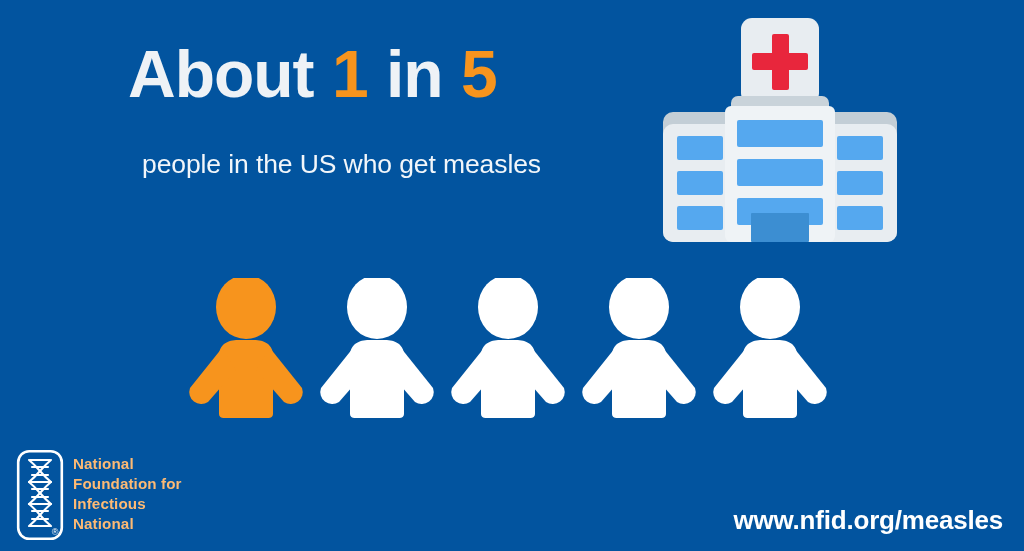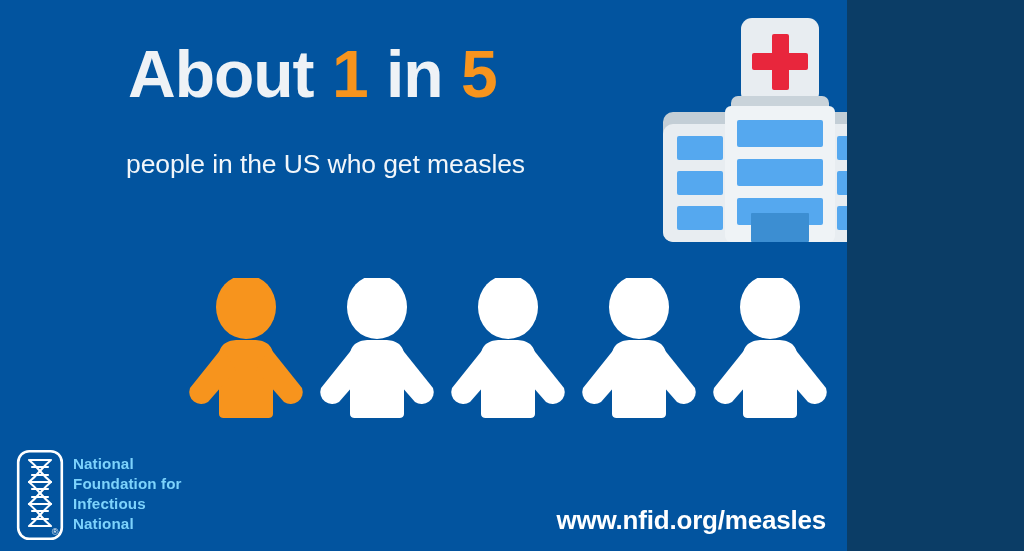--- a/index.html
+++ b/index.html
@@ -3,21 +3,21 @@
 <meta charset="utf-8">
 <title>NFID Measles Hospitalization Infographic</title>
 <style>
   html, body {
     margin: 0;
     padding: 0;
     background: #0b3d66;
   }
   #stage {
     position: relative;
-    width: 847px;
+    width: 1024px;
     height: 551px;
     background: #02549f;
     overflow: hidden;
     font-family: "Liberation Sans", sans-serif;
     -webkit-font-smoothing: antialiased;
   }
 
   
   #headline {
     position: absolute;
@@ -31,21 +31,21 @@
     color: #eef2f6;
   }
   #headline .num {
     color: #f7941d;
   }
   #headline .sp { letter-spacing: 0; }
 
   
   #subtitle {
     position: absolute;
-    left: 126px;
+    left: 142px;
     top: 144px;
     font-size: 26.5px;
     line-height: 41px;
     color: #f2f6fa;
     font-weight: normal;
     letter-spacing: -0.1px;
     white-space: nowrap;
   }
   #subtitle .line2 { display: block; padding-left: 7px; }
 
@@ -85,21 +85,21 @@
     position: absolute;
     left: 0;
     top: 0;
     width: 48px;
     height: 92px;
   }
   #logo-text {
     position: absolute;
     left: 57px;
     top: 5px;
-    color: #7dd3fc;
+    color: #fdba74;
     font-size: 15.2px;
     font-weight: bold;
     line-height: 20px;
     letter-spacing: 0.1px;
   }
   #logo-text span { display: block; }
 
   
   #url {
     position: absolute;

